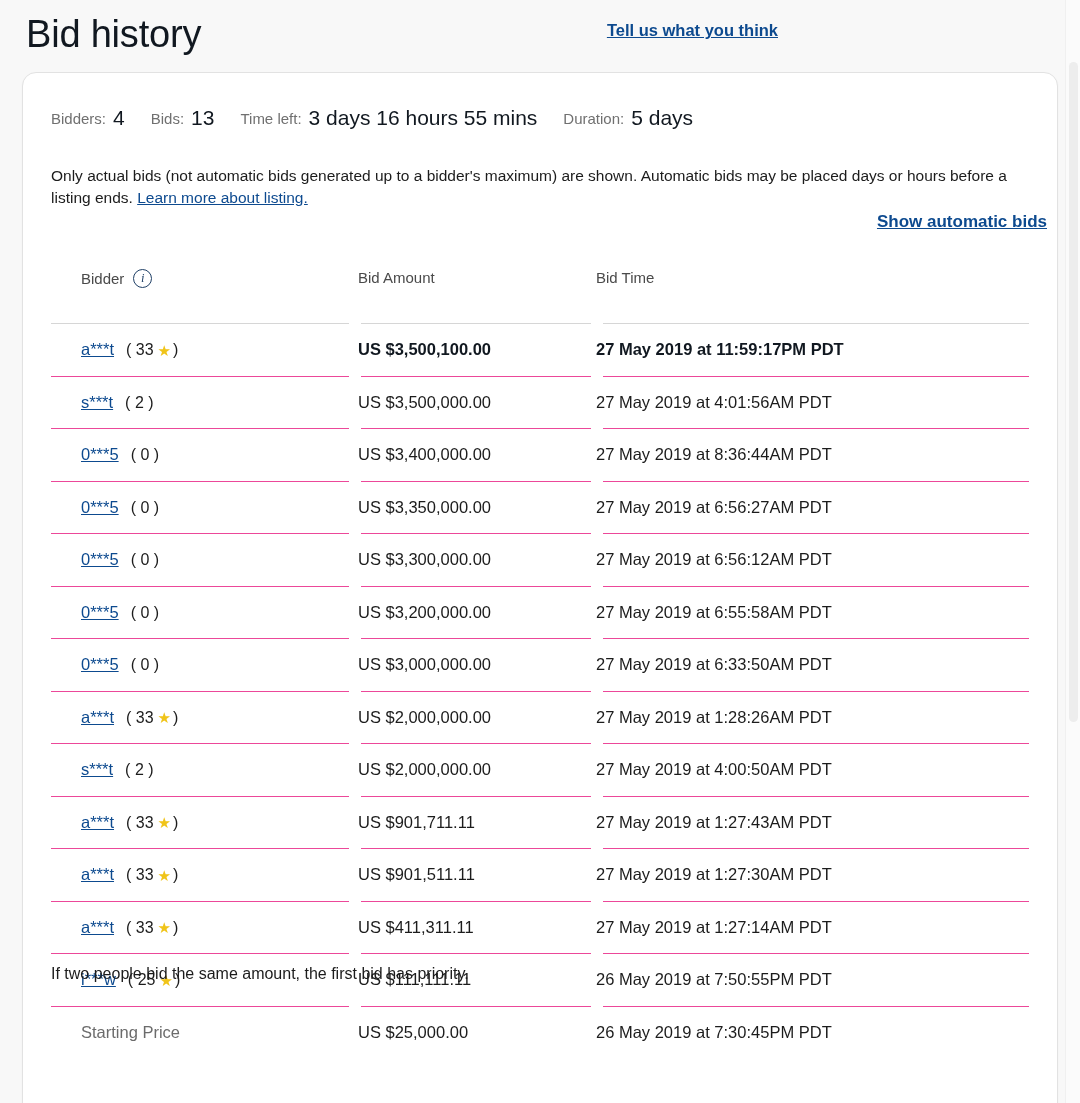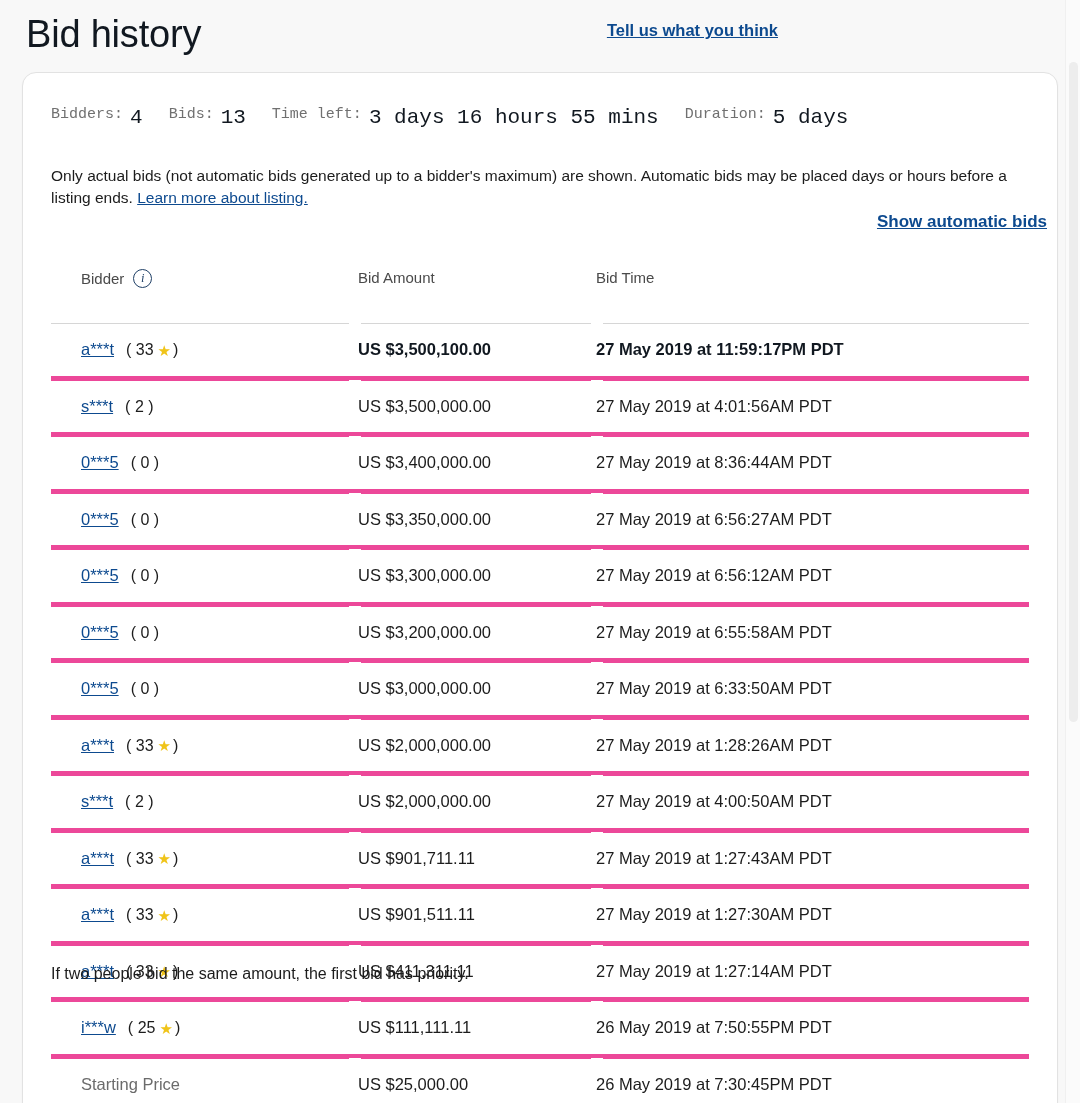--- a/index.html
+++ b/index.html
@@ -65,24 +65,23 @@
   
   .summary {
     position: absolute;
     left: 28px;
     top: 33px;
     display: flex;
     align-items: baseline;
   }
   .summary .item {
     display: flex;
-    align-items: flex-start;
+    align-items: center;
     margin-right: 26px;
     white-space: nowrap;
-    font-family: Liberation Mono, monospace;
   }
   .summary .lbl {
     font-size: 15px;
     color: #707070;
     margin-right: 7px;
   }
   .summary .val {
     font-size: 21px;
     color: #111820;
   }
@@ -156,21 +155,21 @@
     font-style: italic;
     font-family: "Liberation Serif", serif;
     margin-left: 9px;
     line-height: 1;
     cursor: pointer;
     box-sizing: border-box;
   }
 
   .bid-row {
     height: 51.5px;
-    border-top: 5px solid #ec4899;
+    border-top: 1px solid #ec4899;
   }
   .bid-row.first { border-top: 1px solid #d6d6d6; }
   
   .bid-row::before,
   .bid-row::after {
     content: "";
     position: absolute;
     top: -1px;
     height: 1px;
     width: 12px;

